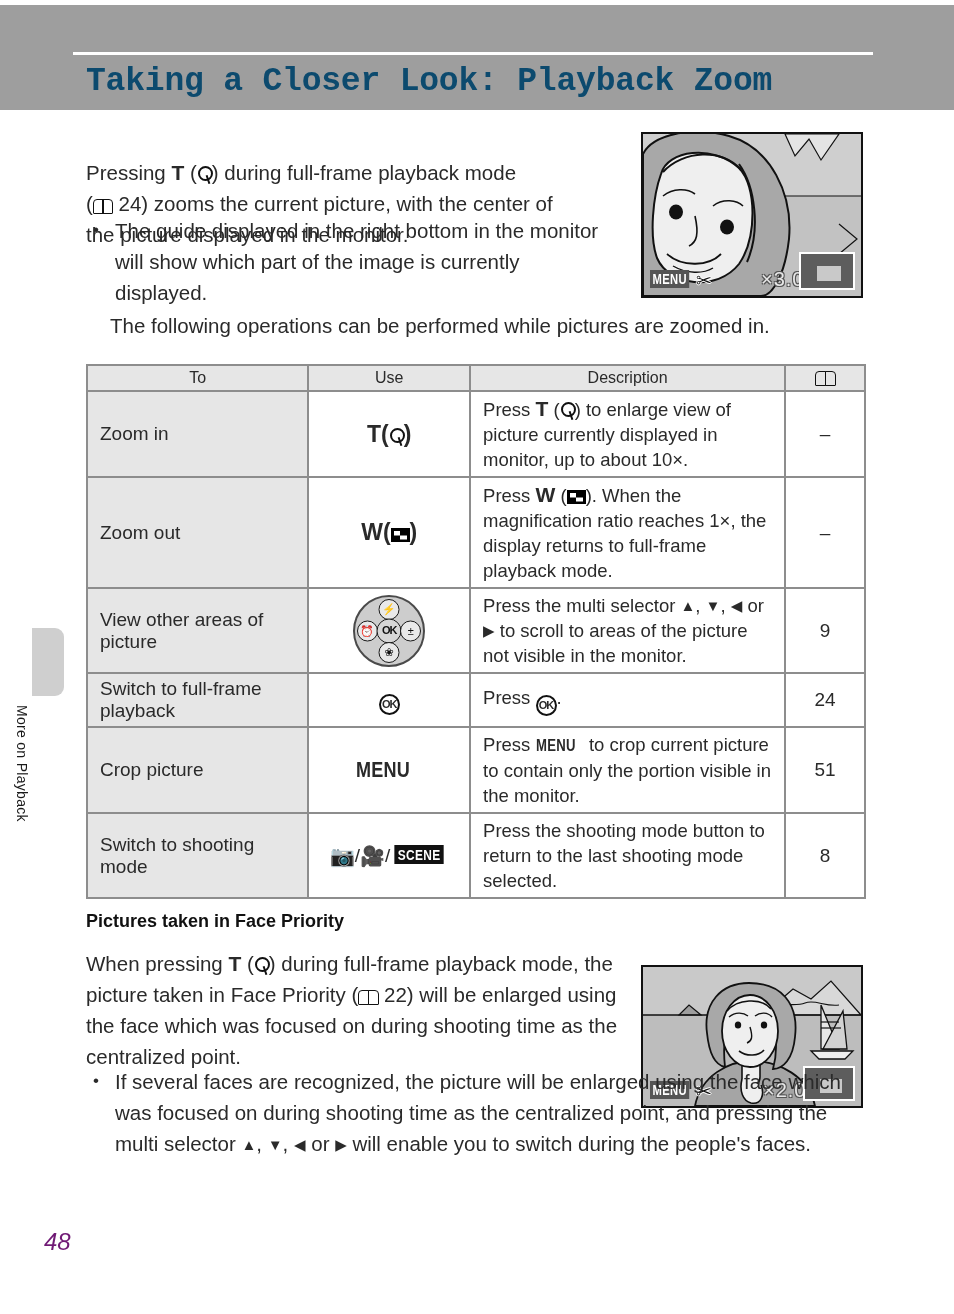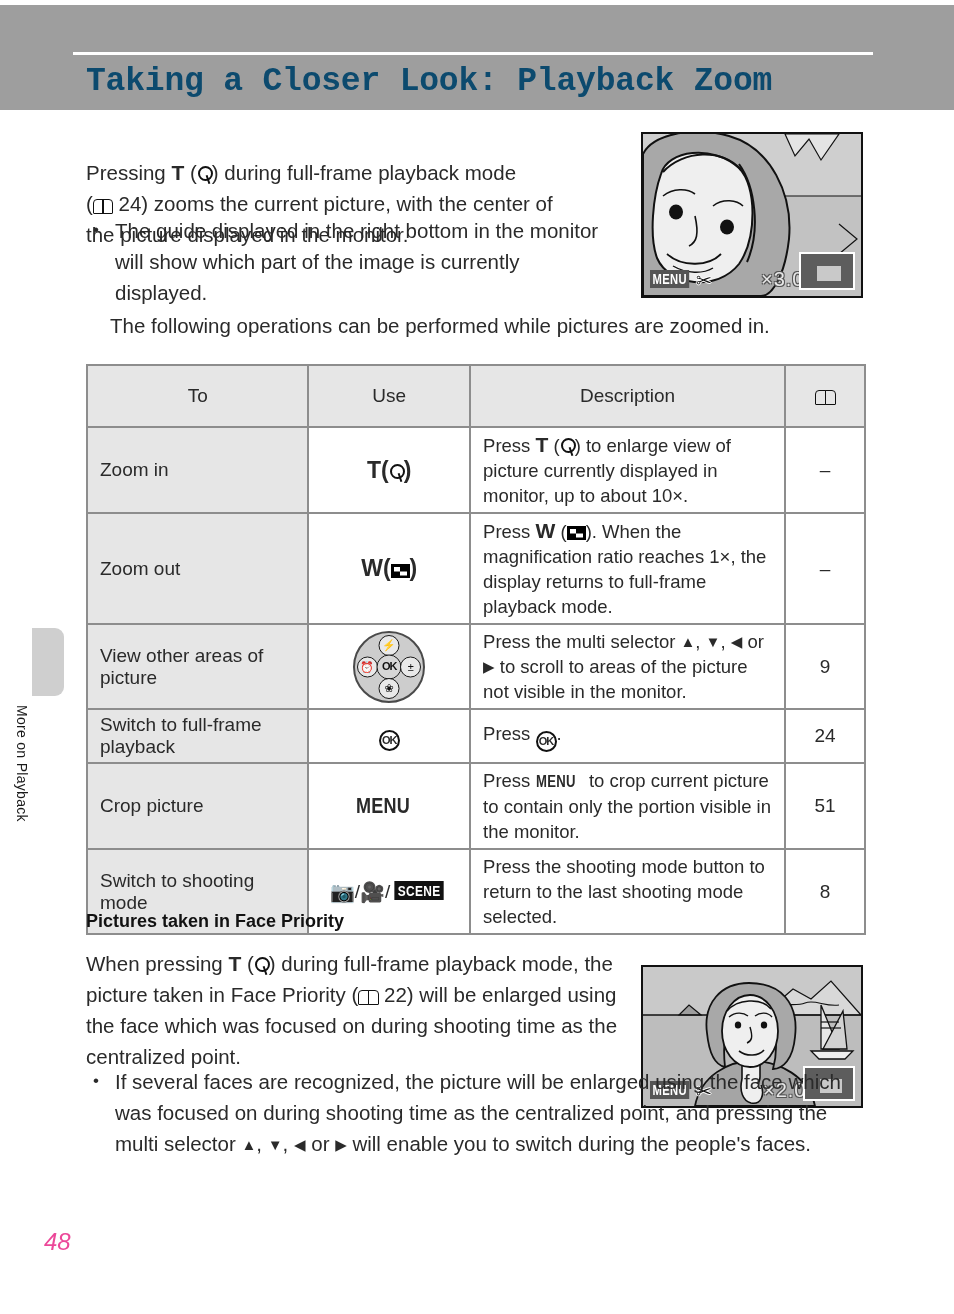--- a/index.html
+++ b/index.html
@@ -37,21 +37,21 @@
     position: absolute; left: 30px; top: 705px;
     width: 200px;
     font-size: 14px; color: #1a1a1a;
     transform: rotate(90deg); transform-origin: left top;
     white-space: nowrap; letter-spacing: 0.3px;
   }
 
   
   .page-number {
     position: absolute; left: 44px; top: 1228px;
-    font-size: 24px; font-style: italic; color: #ec4899;
+    font-size: 24px; font-style: italic; color: #701a75;
   }
 
   
   .body-text {
     font-size: 20.5px; line-height: 31px; color: #2a2a2a;
     font-weight: 300;
   }
   .p1 { position: absolute; left: 86px; top: 124px; width: 528px; margin-top: 33px; }
   .bullets-1 { position: absolute; left: 86px; top: 215px; width: 528px; }
   .p2 { position: absolute; left: 86px; top: 310px; width: 700px; margin-left: 24px; }
@@ -156,22 +156,22 @@
     border-collapse: collapse;
     font-size: 19px; color: #2a2a2a;
   }
   .tbl td, .tbl th {
     border: 2px solid #8d8d8d;
     padding: 4px 12px;
     vertical-align: middle;
     font-weight: normal;
   }
   .tbl thead th {
-    background: #e6e6e6; text-align: center; padding: 19px 6px;
-    font-size: 19px;
+    background: #e6e6e6; text-align: center; padding: 3px 6px;
+    font-size: 16px;
   }
   .col-to   { width: 222px; }
   .col-use  { width: 162px; }
   .col-desc { width: 316px; }
   .col-ref  { width: 80px; }
   .cell-to  { background: #e6e6e6; }
   .cell-use { text-align: center; }
   .cell-ref { text-align: center; font-size: 19px; }
   .cell-desc { font-size: 18.5px; line-height: 25px; }
   .use-big { font-size: 23px; font-weight: bold; }

